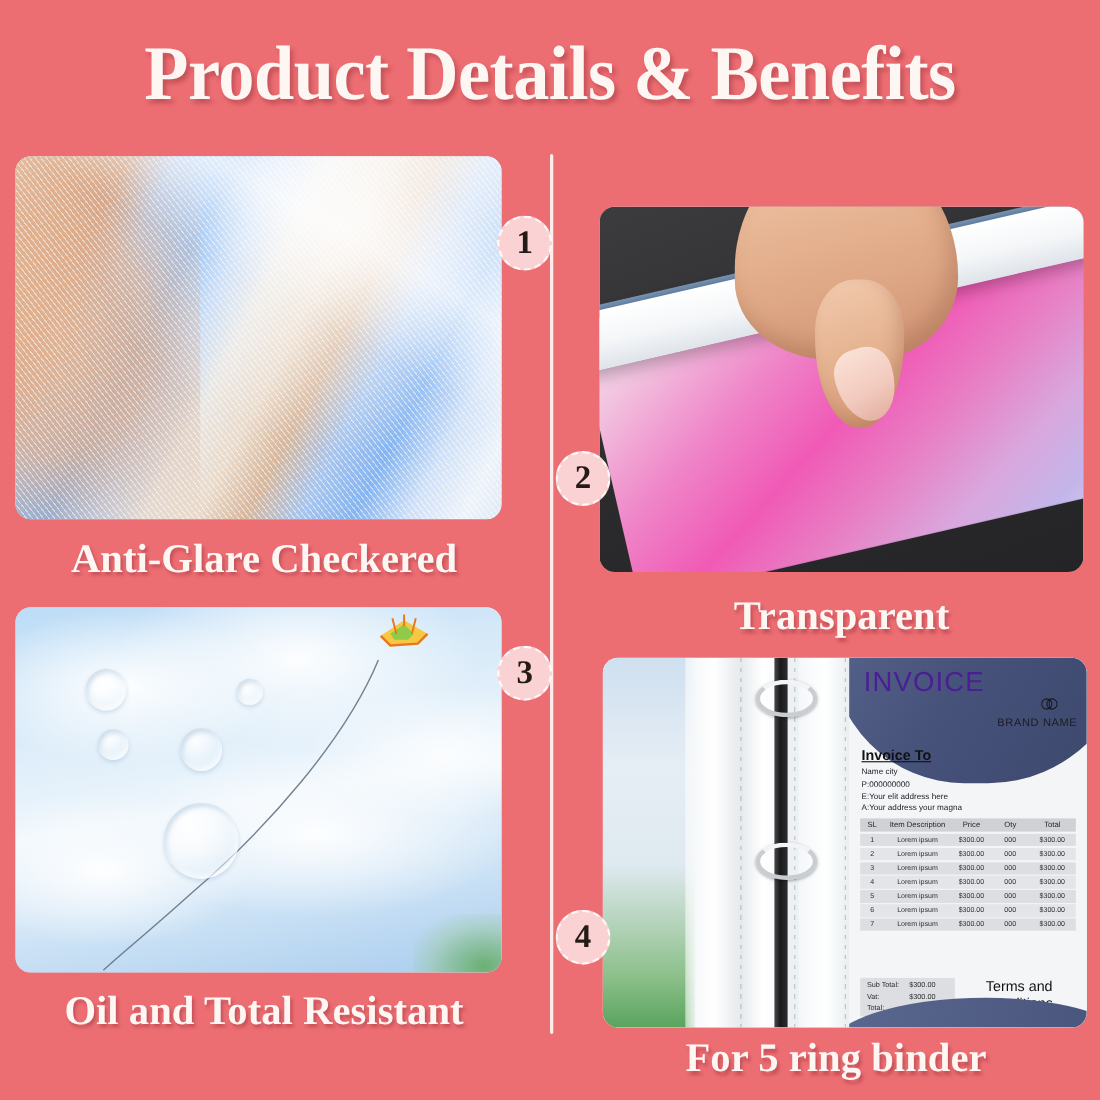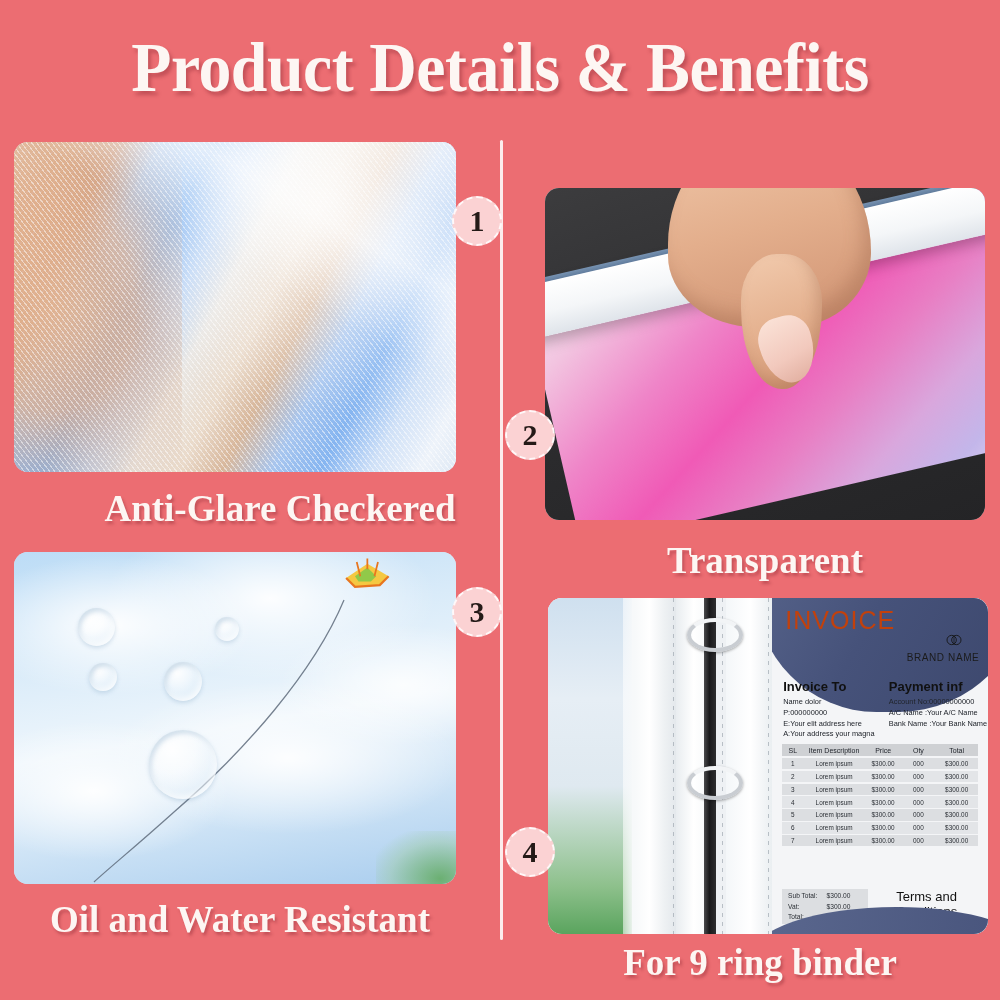--- a/index.html
+++ b/index.html
@@ -54,21 +54,21 @@
   .caption {
     position: absolute;
     text-align: center;
     font-family: "Liberation Serif", serif;
     font-weight: bold;
     font-size: 37px;
     color: #fdf6f3;
     text-shadow: 2px 3px 3px rgba(120,30,40,0.35);
     white-space: nowrap;
   }
-  #cap1 { left: 0;   top: 487px; width: 480px; padding-left: 40px; }
+  #cap1 { left: 0;   top: 487px; width: 480px; }
   #cap2 { left: 530px; top: 539px; width: 470px; }
   #cap3 { left: 0;   top: 898px; width: 480px; }
   #cap4 { left: 520px; top: 941px; width: 480px; }
 
   
   .badge {
     position: absolute;
     width: 50px; height: 50px;
     border-radius: 50%;
     background: #fbd2d3;
@@ -246,34 +246,34 @@
     overflow: hidden;
     font-family: "Liberation Sans", sans-serif;
   }
   .inv-wave {
     position: absolute; left: -8%; top: -34%; width: 128%; height: 68%;
     background: linear-gradient(120deg,#5b688f 0%, #46527a 48%, #3b466b 100%);
     border-radius: 0 0 48% 44% / 0 0 60% 54%;
   }
   .inv-title {
     position: absolute; left: 6%; top: 2.5%;
-    color: #c2410c;
+    color: #4c1d95;
     font-size: 25px; font-weight: normal; letter-spacing: 1px;
   }
   .inv-logo {
     position: absolute; right: 11%; top: 10.5%;
     width: 20px; height: 14px;
   }
   .inv-brand {
     position: absolute; right: 4%; top: 16%;
     font-size: 10px; color: #1b1b1b; letter-spacing: .6px;
   }
   .inv-col-l { position: absolute; left: 5%; top: 24%; }
   .inv-col-r { position: absolute; left: 54%; top: 24%; }
-  .inv-h { font-size: 13px; font-weight: bold; color: #111; margin-bottom: 3px; }
+  .inv-h { font-size: 13px; font-weight: bold; color: #111; margin-bottom: 3px; text-decoration: underline; }
   .inv-line { font-size: 7.4px; color: #20242b; line-height: 1.48; white-space: nowrap; }
 
   .inv-table { position: absolute; left: 4.5%; top: 43.5%; width: 91%; }
   .inv-tr { display: flex; align-items: center; height: 11.3px; margin-bottom: 1.6px; background: #dcdee1; }
   .inv-tr.head { background: #cfd1d4; height: 12px; }
   .inv-tr.alt { background: #e3e5e8; }
   .inv-td { font-size: 6.4px; color: #2a2e34; text-align: center; }
   .c-sl { width: 11%; }
   .c-desc { width: 31%; }
   .c-price { width: 19%; }
@@ -338,21 +338,21 @@
     <path d="M6 26 L16 36 L44 34 L54 24" fill="none" stroke="#e8761f" stroke-width="2.5"></path>
     <path d="M18 8 L22 24 M30 4 L30 16 M42 8 L38 24" stroke="#e8761f" stroke-width="2" fill="none"></path>
   </svg>
   <div class="drop" style="left:14.5%; top:17%;  width:8.4%;  height:11.4%;"></div>
   <div class="drop" style="left:17%;   top:33.5%; width:6.2%;  height:8.4%;"></div>
   <div class="drop" style="left:45.5%; top:19.5%; width:5.4%;  height:7.2%;"></div>
   <div class="drop" style="left:34%;   top:33%;   width:8.6%;  height:11.8%;"></div>
   <div class="drop" style="left:30.5%; top:53.5%; width:15.5%; height:20.8%;"></div>
 </div>
 <div class="badge" id="badge3">3</div>
-<div class="caption" id="cap3">Oil and Water Resistant</div>
+<div class="caption" id="cap3">Oil and Total Resistant</div>
 
 <div class="panel" id="panel4">
   <div class="p4-bg"></div>
   <div class="p4-left"></div>
   <div class="p4-sleeve" id="sleeveA"></div>
   <div class="p4-perf" style="left:28.5%"></div>
   <div class="p4-sleeve" id="sleeveB"></div>
   <div class="p4-perf" style="left:39.5%"></div>
   <div class="p4-sleeve" id="sleeveC"></div>
   <div class="p4-perf" style="left:50%"></div>
@@ -365,32 +365,26 @@
     <div class="inv-title">INVOICE</div>
     <svg class="inv-logo" viewBox="0 0 34 24">
       <circle cx="13" cy="12" r="8" fill="none" stroke="#17181a" stroke-width="1.6"></circle>
       <circle cx="21" cy="12" r="8" fill="none" stroke="#17181a" stroke-width="1.6"></circle>
       <path d="M17 5 L17 19" stroke="#17181a" stroke-width="1.4"></path>
     </svg>
     <div class="inv-brand">BRAND NAME</div>
 
     <div class="inv-col-l">
       <div class="inv-h">Invoice To</div>
-      <div class="inv-line">Name dolor</div>
+      <div class="inv-line">Name city</div>
       <div class="inv-line">P:000000000</div>
       <div class="inv-line">E:Your elit address here</div>
       <div class="inv-line">A:Your address your magna</div>
     </div>
 
-    <div class="inv-col-r">
-      <div class="inv-h">Payment inf</div>
-      <div class="inv-line">Account No:00000000000</div>
-      <div class="inv-line">A/C Name   :Your A/C Name</div>
-      <div class="inv-line">Bank Name :Your Bank Name</div>
-    </div>
 
     <div class="inv-table">
       <div class="inv-tr head">
         <div class="inv-td c-sl">SL</div>
         <div class="inv-td c-desc">Item Description</div>
         <div class="inv-td c-price">Price</div>
         <div class="inv-td c-qty">Oty</div>
         <div class="inv-td c-total">Total</div>
       </div>
       <div class="inv-tr">
@@ -461,13 +455,13 @@
 
     <div class="inv-terms">
       <div class="terms-h">Terms and Conditions</div>
       <div class="terms-b">Lorem ipsum dolor sit amet, consectetuer adipiscing elit, sed diam nonummy nibh euismod tincidunt ut laoreet dolore magna aliquam erat volutpat. Ut wisi enim ad minim veniam, quis nostrud exerci tation ullamcorper suscipit lobortis nisl ut aliquip ex ea.</div>
     </div>
 
     <div class="inv-bottomwave"></div>
   </div>
 </div>
 <div class="badge" id="badge4">4</div>
-<div class="caption" id="cap4">For 9 ring binder</div>
+<div class="caption" id="cap4">For 5 ring binder</div>
 
 </body></html>

